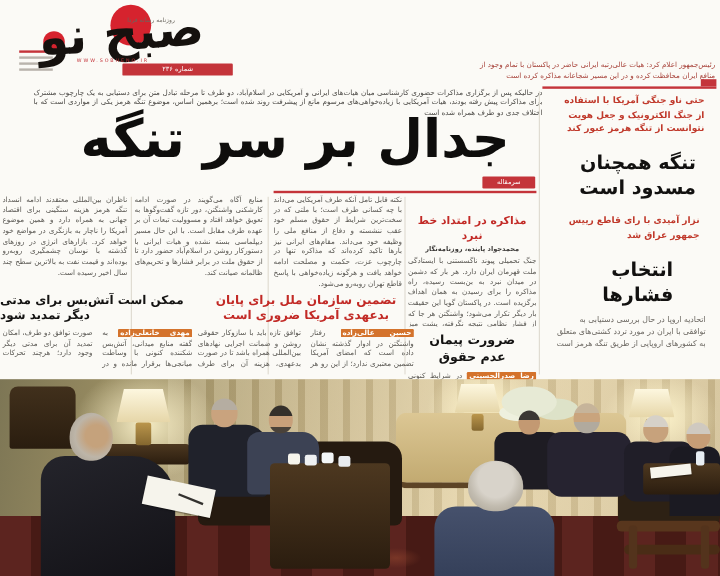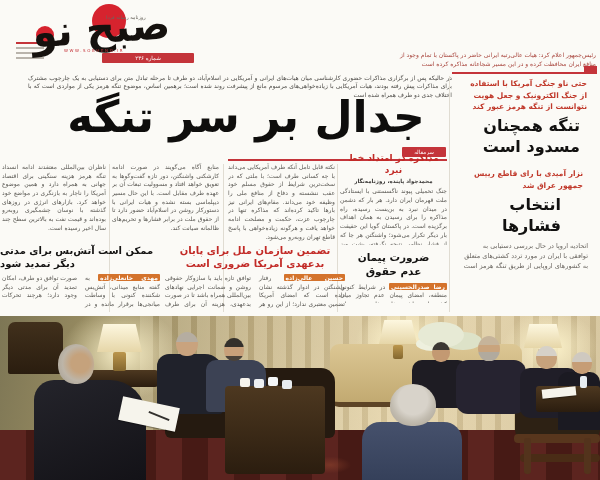--- a/index.html
+++ b/index.html
@@ -43,21 +43,21 @@
   .a-title-black{font-size:10.5px;font-weight:900;color:#141312;text-align:center;line-height:1.3;margin:0;}
   .a-byline{font-size:5.5px;font-weight:700;color:#3c3a38;text-align:center;margin:0 0 3px;}
   .a-body{font-size:6px;line-height:1.45;color:#5a5853;text-align:justify;margin:0;}
   .chip{background:#d4732c;color:#fff;font-weight:700;padding:0 2px;border-radius:1px;}
   .twocol{column-count:2;column-gap:8px;}
   .span-title-red{position:absolute;font-size:10px;font-weight:900;color:#c22a26;text-align:center;line-height:1.3;}
   .span-title-black{position:absolute;font-size:10px;font-weight:900;color:#141312;text-align:left;line-height:1.3;}
   
   .rail{position:absolute;}
   .kicker{font-size:7.5px;font-weight:700;line-height:1.55;color:#c0392b;margin:0;}
-  .rail-title{font-size:16px;font-weight:900;line-height:1.3;color:#121110;margin:3px auto 0;}
+  .rail-title{font-size:16px;font-weight:900;line-height:1.3;color:#121110;margin:13px auto 0;}
   .rail-title-darkred{font-size:13px;font-weight:900;line-height:1.35;color:#7c2622;margin:12px auto 0;}
   .rail-body{font-size:6.5px;line-height:1.55;color:#6a6660;margin:5px auto 0;}
   
   .photo{
     position:absolute;left:0;top:316px;width:600px;height:164px;overflow:hidden;
     background:linear-gradient(100deg,#7d7655 0%,#968a60 14%,#c0af84 40%,#e1d0a6 64%,#d8c69c 84%,#ccba90 100%);
   }
   .photo .curtain{
     position:absolute;left:140px;top:0;width:460px;height:125px;opacity:.55;
     background:repeating-linear-gradient(90deg,rgba(255,246,222,.35) 0 13px,rgba(118,98,58,.22) 13px 19px);
@@ -103,21 +103,21 @@
   <div class="main-headline" style="left:45px;top:92px;width:402px;">جدال بر سر تنگه</div>
   <div class="tag" style="left:402px;top:147px;width:44px;height:10px;">سرمقاله</div>
   <div class="rule-red" style="left:228px;top:159px;width:219px;height:2px;"></div>
 
   <div class="vrule" style="left:109px;top:164px;height:148px;"></div>
   <div class="vrule" style="left:223px;top:164px;height:148px;"></div>
   <div class="vrule" style="left:337px;top:164px;height:148px;"></div>
   <div class="vrule" style="left:449px;top:76px;height:236px;"></div>
   <div class="rule-red" style="left:452px;top:72px;width:145px;height:2px;"></div>
 
-  <div class="col" style="left:340px;top:153px;width:107px;height:150px;">
+  <div class="col" style="left:340px;top:180px;width:107px;height:150px;">
     <p class="a-title-red">مذاکره در امتداد خط نبرد</p>
     <p class="a-byline">محمدجواد پاینده، روزنامه‌نگار</p>
     <p class="a-body" style="height:58px;overflow:hidden;">جنگ تحمیلی پیوند ناگسستنی با ایستادگی ملت قهرمان ایران دارد. هر بار که دشمن در میدان نبرد به بن‌بست رسیده، راه مذاکره را برای رسیدن به همان اهداف برگزیده است. در پاکستان گویا این حقیقت بار دیگر تکرار می‌شود؛ واشنگتن هر جا که از فشار نظامی نتیجه نگرفته، پشت میز مذاکره نشسته و همان خواسته‌ها را با ادبیات دیپلماتیک دنبال کرده است. تجربه جمهوری اسلامی ایران در مسیر صلح و جنگ نشان می‌دهد آمریکا هیچ‌گاه به تعهدات خود پایبند نبوده است.</p>
     <p class="a-title-black" style="margin-top:6px;width:80px;margin-left:auto;margin-right:auto;">ضرورت پیمان عدم حقوق</p>
     <p class="a-body" style="margin-top:4px;height:34px;overflow:hidden;">
       <span class="chip">رضا صدرالحسینی</span>
       <span>در شرایط کنونی منطقه، امضای پیمان عدم تجاوز میان کشورهای حاشیه خلیج فارس می‌تواند ضامن امنیت پایدار و کاهش حضور نظامیان بیگانه باشد؛ طرحی که تهران از سال‌ها پیش مطرح کرده است.</span>
     </p>
   </div>
 

